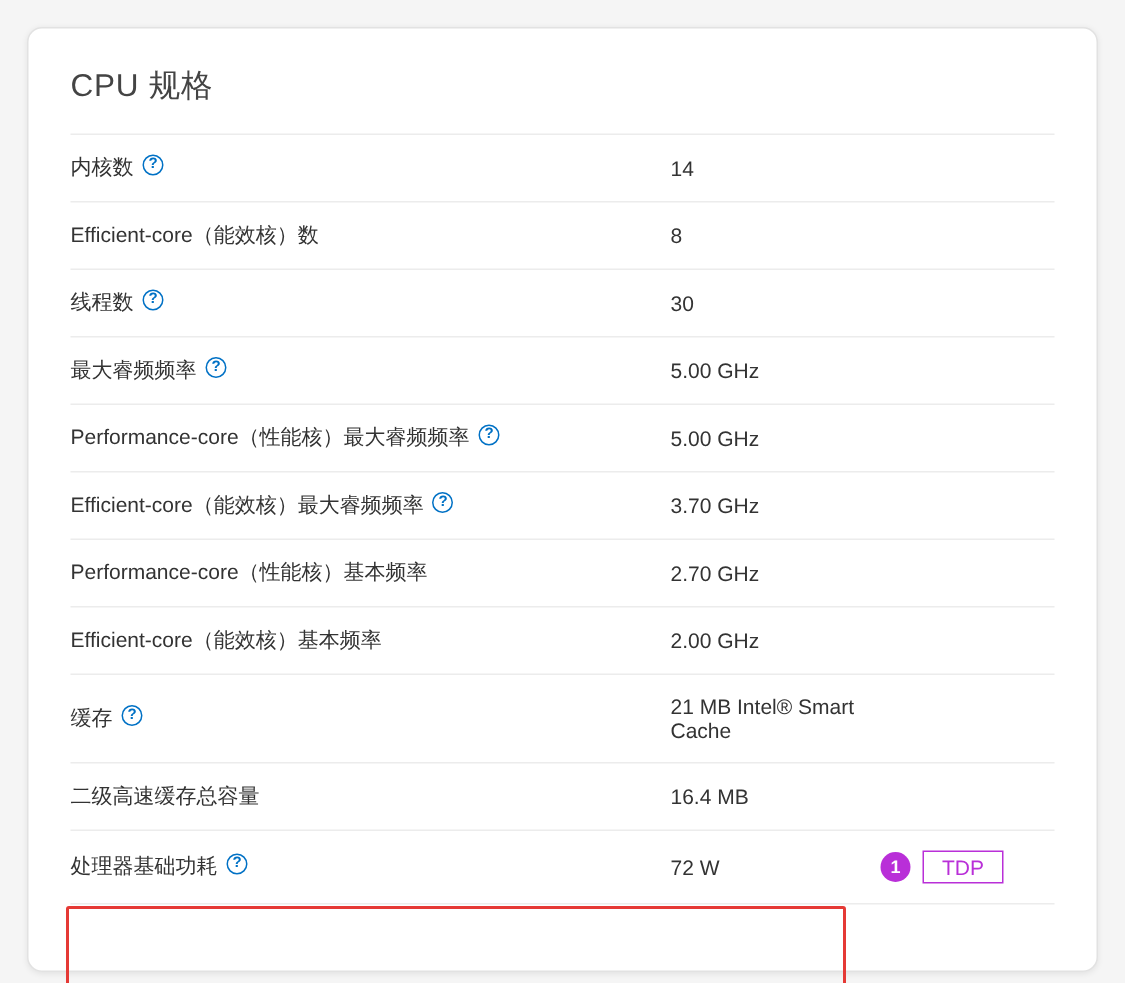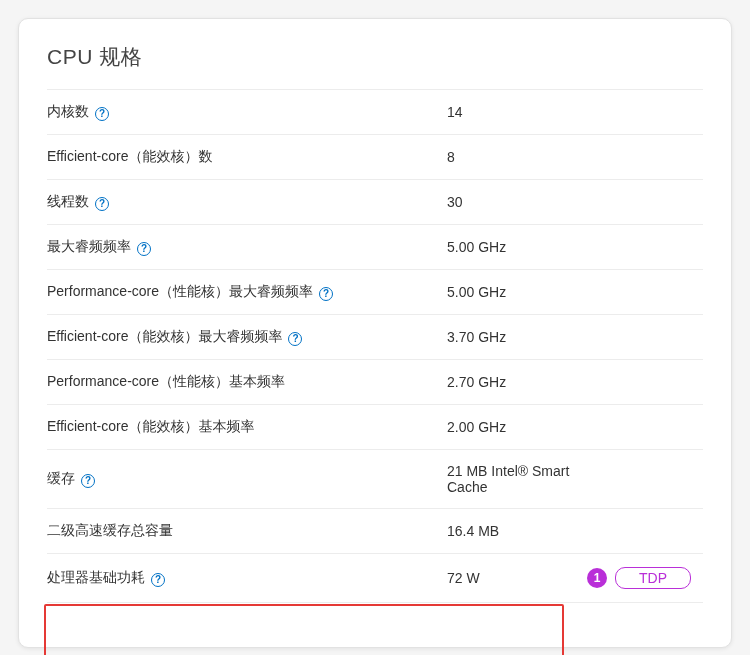--- a/index.html
+++ b/index.html
@@ -31,21 +31,21 @@
     display: flex;
     align-items: center;
     border-top: 1px solid #ececec;
     padding: 13px 0;
     font-size: 14px;
     color: #333;
   }
   .spec-label {
     flex: 0 0 400px;
     display: flex;
-    align-items: flex-end;
+    align-items: flex-start;
     gap: 6px;
   }
   .spec-value {
     flex: 0 0 140px;
     color: #333;
   }
   .help-icon {
     display: inline-flex;
     align-items: center;
     justify-content: center;
@@ -79,23 +79,23 @@
     color: #fff;
     font-size: 12px;
     font-weight: 600;
     display: inline-flex;
     align-items: center;
     justify-content: center;
   }
   .anno-label {
     border: 1.5px solid #b92fd8;
     color: #b92fd8;
-    padding: 2px 23px;
+    padding: 2px 12px;
     font-size: 14px;
-    border-radius: 10px;
+    border-radius: 0;
   }
   .anno-wrap {
     flex: 1;
     display: flex;
     align-items: center;
   }
 </style>
 </head>
 <body>
 

